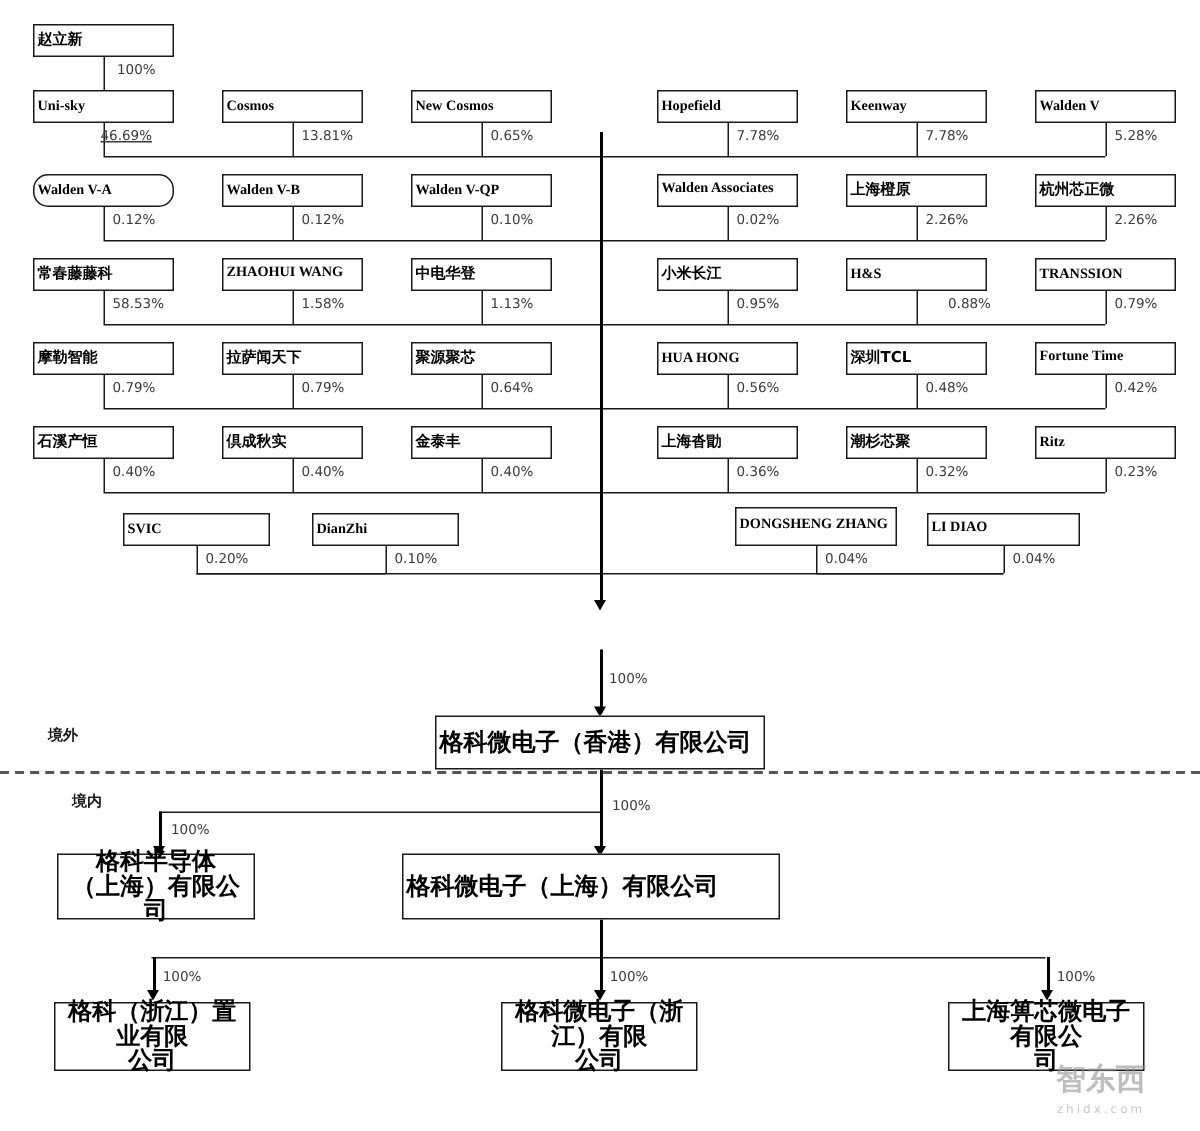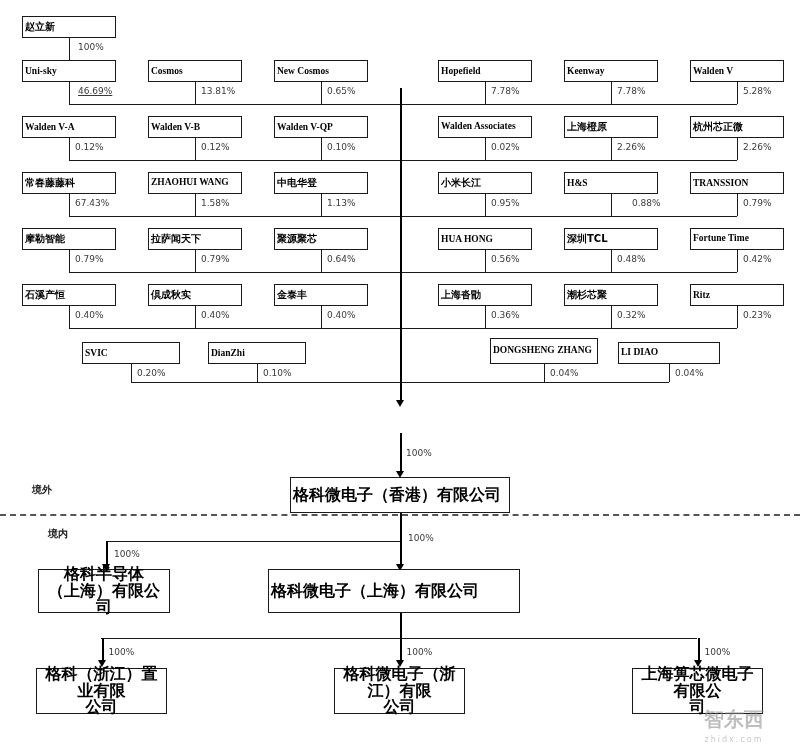--- a/index.html
+++ b/index.html
@@ -132,21 +132,21 @@
   <div class="pct" style="left:78px; top:42px;">100%</div>
 
   <div class="trunk" style="left:400px; top:88px; height:313px;"></div>
   <div class="arrow" style="left:396px; top:400px;"></div>
 
   <div id="grid-rows">
       <div class="box" style="left: 22px; top: 60px; width: 94px; height: 22px;">
         <span>Uni-sky</span>
       </div>
       <div class="vline" style="left: 69px; top: 82px; height: 22px;"></div>
-      <div class="pct" style="left: 78px; top: 86px; text-decoration: underline;">46.69%</div>
+      <div class="pct" style="left: 67px; top: 86px; text-decoration: underline;">46.69%</div>
       <div class="box" style="left: 148px; top: 60px; width: 94px; height: 22px;">
         <span>Cosmos</span>
       </div>
       <div class="vline" style="left: 195px; top: 82px; height: 22px;"></div>
       <div class="pct" style="left: 201px; top: 86px;">13.81%</div>
       <div class="box" style="left: 274px; top: 60px; width: 94px; height: 22px;">
         <span>New Cosmos</span>
       </div>
       <div class="vline" style="left: 321px; top: 82px; height: 22px;"></div>
       <div class="pct" style="left: 327px; top: 86px;">0.65%</div>
@@ -159,21 +159,21 @@
         <span>Keenway</span>
       </div>
       <div class="vline" style="left: 611px; top: 82px; height: 22px;"></div>
       <div class="pct" style="left: 617px; top: 86px;">7.78%</div>
       <div class="box" style="left: 690px; top: 60px; width: 94px; height: 22px;">
         <span>Walden V</span>
       </div>
       <div class="vline" style="left: 737px; top: 82px; height: 22px;"></div>
       <div class="pct" style="left: 743px; top: 86px;">5.28%</div>
       <div class="hline" style="left: 69px; top: 104px; width: 668px;"></div>
-      <div class="box" style="left: 22px; top: 116px; width: 94px; height: 22px;">
+      <div class="box" style="left: 22px; top: 116px; width: 94px; height: 22px; border-radius: 10px;">
         <span>Walden V-A</span>
       </div>
       <div class="vline" style="left: 69px; top: 138px; height: 22px;"></div>
       <div class="pct" style="left: 75px; top: 142px;">0.12%</div>
       <div class="box" style="left: 148px; top: 116px; width: 94px; height: 22px;">
         <span>Walden V-B</span>
       </div>
       <div class="vline" style="left: 195px; top: 138px; height: 22px;"></div>
       <div class="pct" style="left: 201px; top: 142px;">0.12%</div>
       <div class="box" style="left: 274px; top: 116px; width: 94px; height: 22px;">
@@ -194,21 +194,21 @@
       <div class="box cn" style="left: 690px; top: 116px; width: 94px; height: 22px;">
         <span>杭州芯正微</span>
       </div>
       <div class="vline" style="left: 737px; top: 138px; height: 22px;"></div>
       <div class="pct" style="left: 743px; top: 142px;">2.26%</div>
       <div class="hline" style="left: 69px; top: 160px; width: 668px;"></div>
       <div class="box cn" style="left: 22px; top: 172px; width: 94px; height: 22px;">
         <span>常春藤藤科</span>
       </div>
       <div class="vline" style="left: 69px; top: 194px; height: 22px;"></div>
-      <div class="pct" style="left: 75px; top: 198px;">67.43%</div>
+      <div class="pct" style="left: 75px; top: 198px;">58.53%</div>
       <div class="box two-line" style="left: 148px; top: 172px; width: 94px; height: 22px;">
         <span>ZHAOHUI WANG</span>
       </div>
       <div class="vline" style="left: 195px; top: 194px; height: 22px;"></div>
       <div class="pct" style="left: 201px; top: 198px;">1.58%</div>
       <div class="box cn" style="left: 274px; top: 172px; width: 94px; height: 22px;">
         <span>中电华登</span>
       </div>
       <div class="vline" style="left: 321px; top: 194px; height: 22px;"></div>
       <div class="pct" style="left: 327px; top: 198px;">1.13%</div>

